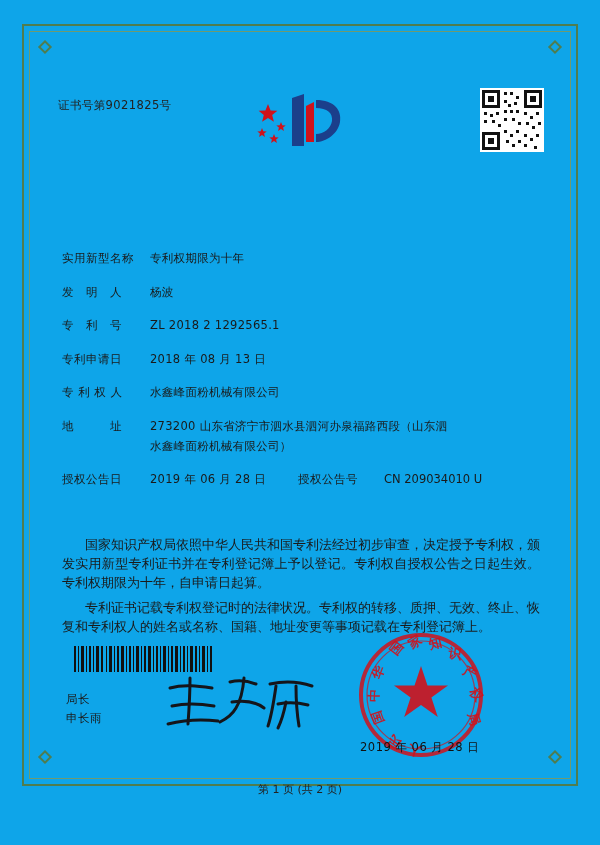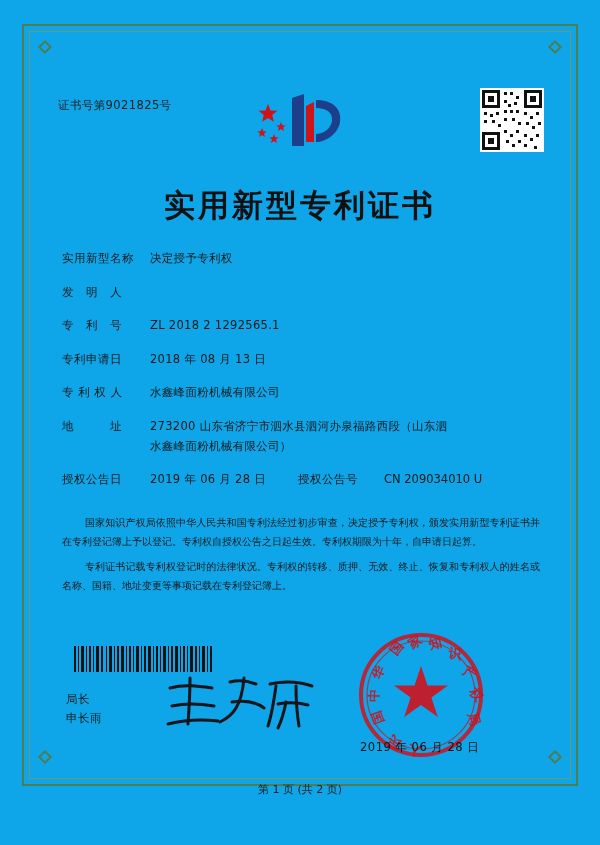--- a/index.html
+++ b/index.html
@@ -133,23 +133,23 @@
   }
   .row .col1 {
     width: 236px;
     flex: none;
     display: flex;
   }
 
   
   .paras {
     position: absolute;
-    left: 62px; top: 513px;
+    left: 62px; top: 535px;
     width: 478px;
-    font-size: 10px;
+    font-size: 13px;
     line-height: 19px;
     color: #1a1a1a;
     text-align: justify;
   }
   .paras p {
     margin: 0 0 6px 0;
     text-indent: 23px;
   }
 
   
@@ -288,31 +288,31 @@
           <rect x="38" y="52" width="3" height="3"></rect>
         <rect x="44" y="46" width="3" height="3"></rect>
           <rect x="50" y="50" width="3" height="3"></rect>
           <rect x="56" y="46" width="3" height="3"></rect>
         <rect x="44" y="56" width="3" height="3"></rect>
           <rect x="54" y="58" width="3" height="3"></rect>
       </g>
     </svg>
   </div>
 
-  <div class="title">实用新型专利证书</div>
 
   <div class="fields">
 
     <div class="row">
       <div class="label">实用新型名称</div>
-      <div class="value">决定授予专利权</div>
+      <div class="value">专利权期限为十年</div>
     </div>
 
     <div class="row">
       <div class="label">发　明　人</div>
+      <div class="value">杨波</div>
     </div>
 
     <div class="row">
       <div class="label">专　利　号</div>
       <div class="value">ZL 2018 2 1292565.1</div>
     </div>
 
     <div class="row">
       <div class="label">专利申请日</div>
       <div class="value">2018 年 08 月 13 日</div>

